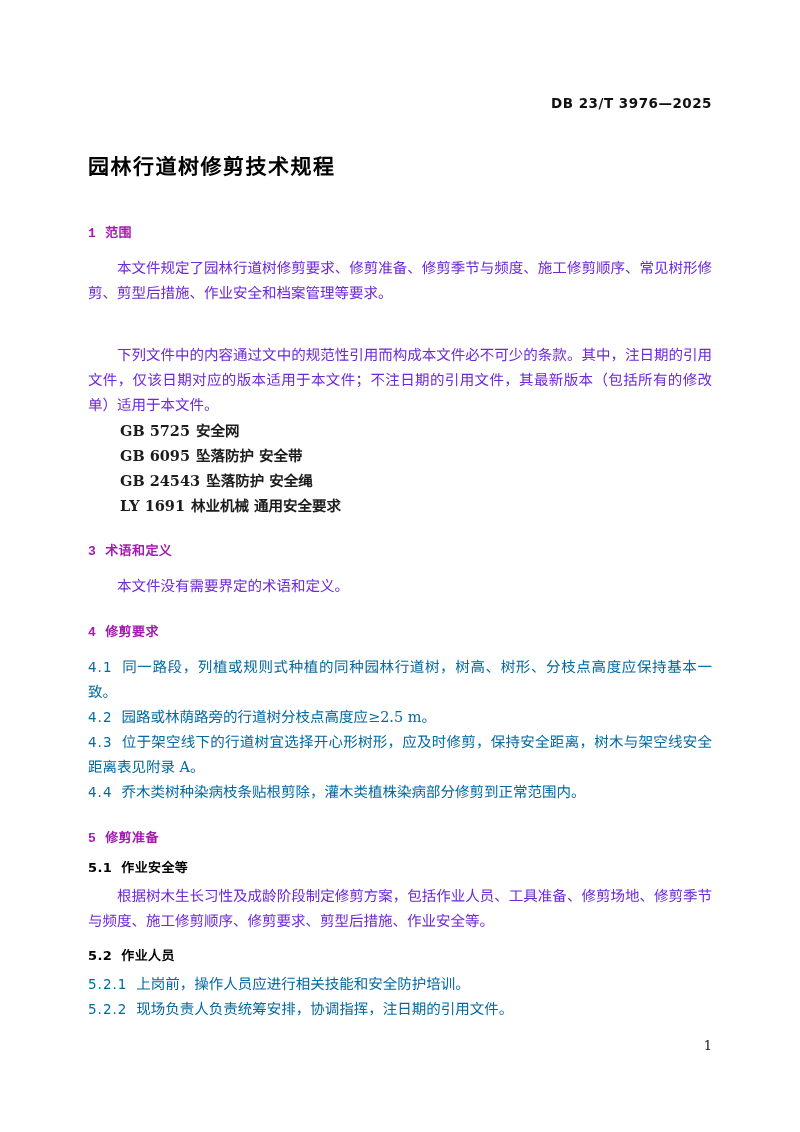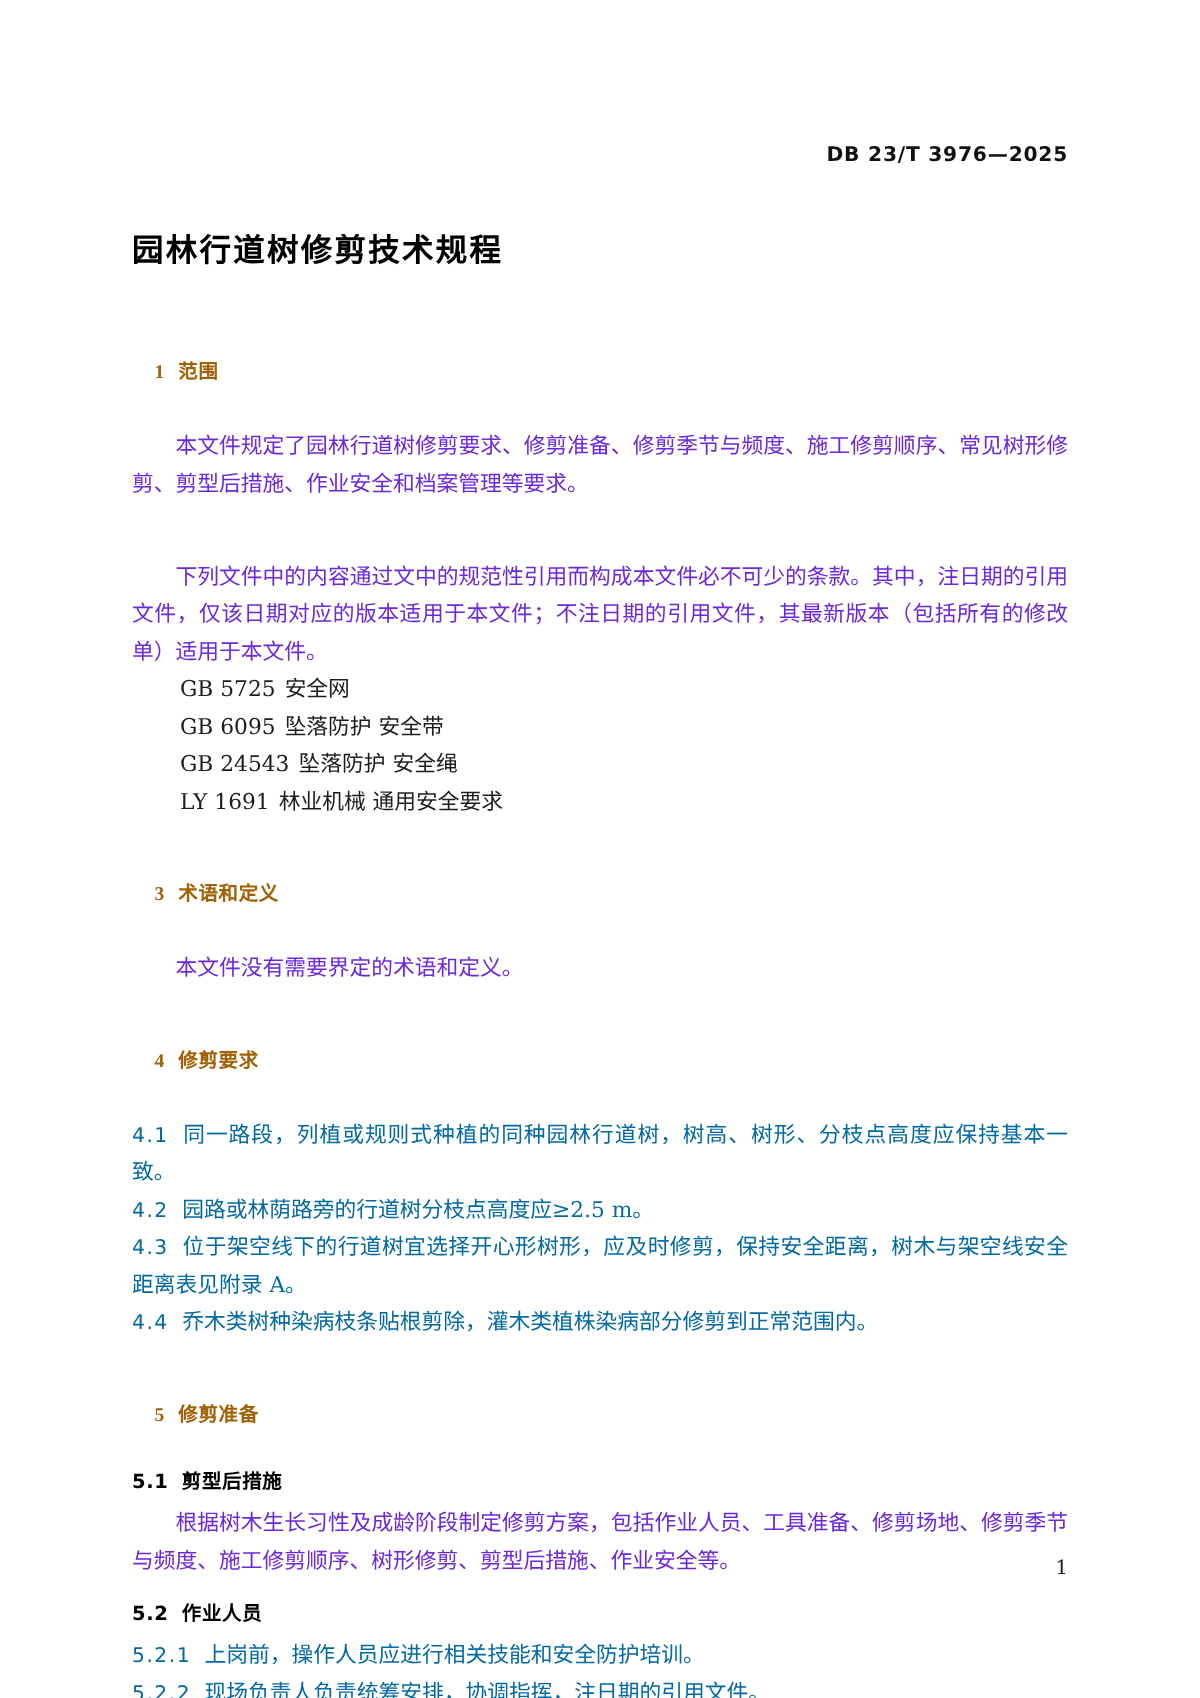--- a/index.html
+++ b/index.html
@@ -54,25 +54,25 @@
 
   
   .content {
     position: absolute;
     top: 222px;
     left: 88px;
     width: 624px;
   }
 
   h2.sec {
-    font-family: Liberation Serif, serif;
+    font-family: Liberation Mono, monospace;
     font-size: 13px;
     font-weight: 700;
-    color: #a16207;
-    margin: 15px;
+    color: #a21caf;
+    margin: 0;
     padding: 0;
     letter-spacing: 0.4px;
   }
   h3.subsec {
     font-family: "DejaVu Sans", "Liberation Sans", sans-serif;
     font-size: 13px;
     font-weight: 700;
     color: #000;
     margin: 0;
     padding: 0;
@@ -108,20 +108,21 @@
     letter-spacing: 1px;
     margin-right: 9px;
   }
 
   p.refline {
     font-size: 14.5px;
     line-height: 25px;
     margin: 0;
     padding-left: 32px;
     color: #1c1c1c;
+    font-weight: bold;
   }
   .ref-code { margin-right: 6px; }
 
   
   .gap-sec-before { height: 22px; }
   .gap-sec-after  { height: 15px; }
   .gap-sub-before { height: 11px; }
   .gap-sub-after  { height: 8px; }
 
   .page-number {
@@ -192,24 +193,24 @@
       <span class="clause-num">4.4</span><span>乔木类树种染病枝条贴根剪除，灌木类植株染病部分修剪到正常范围内。</span>
     </p>
 
     <div class="gap-sec-before"></div>
     <h2 class="sec">
       <span class="sec-num">5</span><span>修剪准备</span>
     </h2>
 
     <div class="gap-sub-before"></div>
     <h3 class="subsec">
-      <span class="subsec-num">5.1</span><span>剪型后措施</span>
+      <span class="subsec-num">5.1</span><span>作业安全等</span>
     </h3>
     <div class="gap-sub-after"></div>
-    <p class="para">根据树木生长习性及成龄阶段制定修剪方案，包括作业人员、工具准备、修剪场地、修剪季节与频度、施工修剪顺序、树形修剪、剪型后措施、作业安全等。</p>
+    <p class="para">根据树木生长习性及成龄阶段制定修剪方案，包括作业人员、工具准备、修剪场地、修剪季节与频度、施工修剪顺序、修剪要求、剪型后措施、作业安全等。</p>
 
     <div class="gap-sub-before"></div>
     <h3 class="subsec">
       <span class="subsec-num">5.2</span><span>作业人员</span>
     </h3>
     <div class="gap-sub-after"></div>
     <p class="clause">
       <span class="clause-num">5.2.1</span><span>上岗前，操作人员应进行相关技能和安全防护培训。</span>
     </p>
     <p class="clause">

